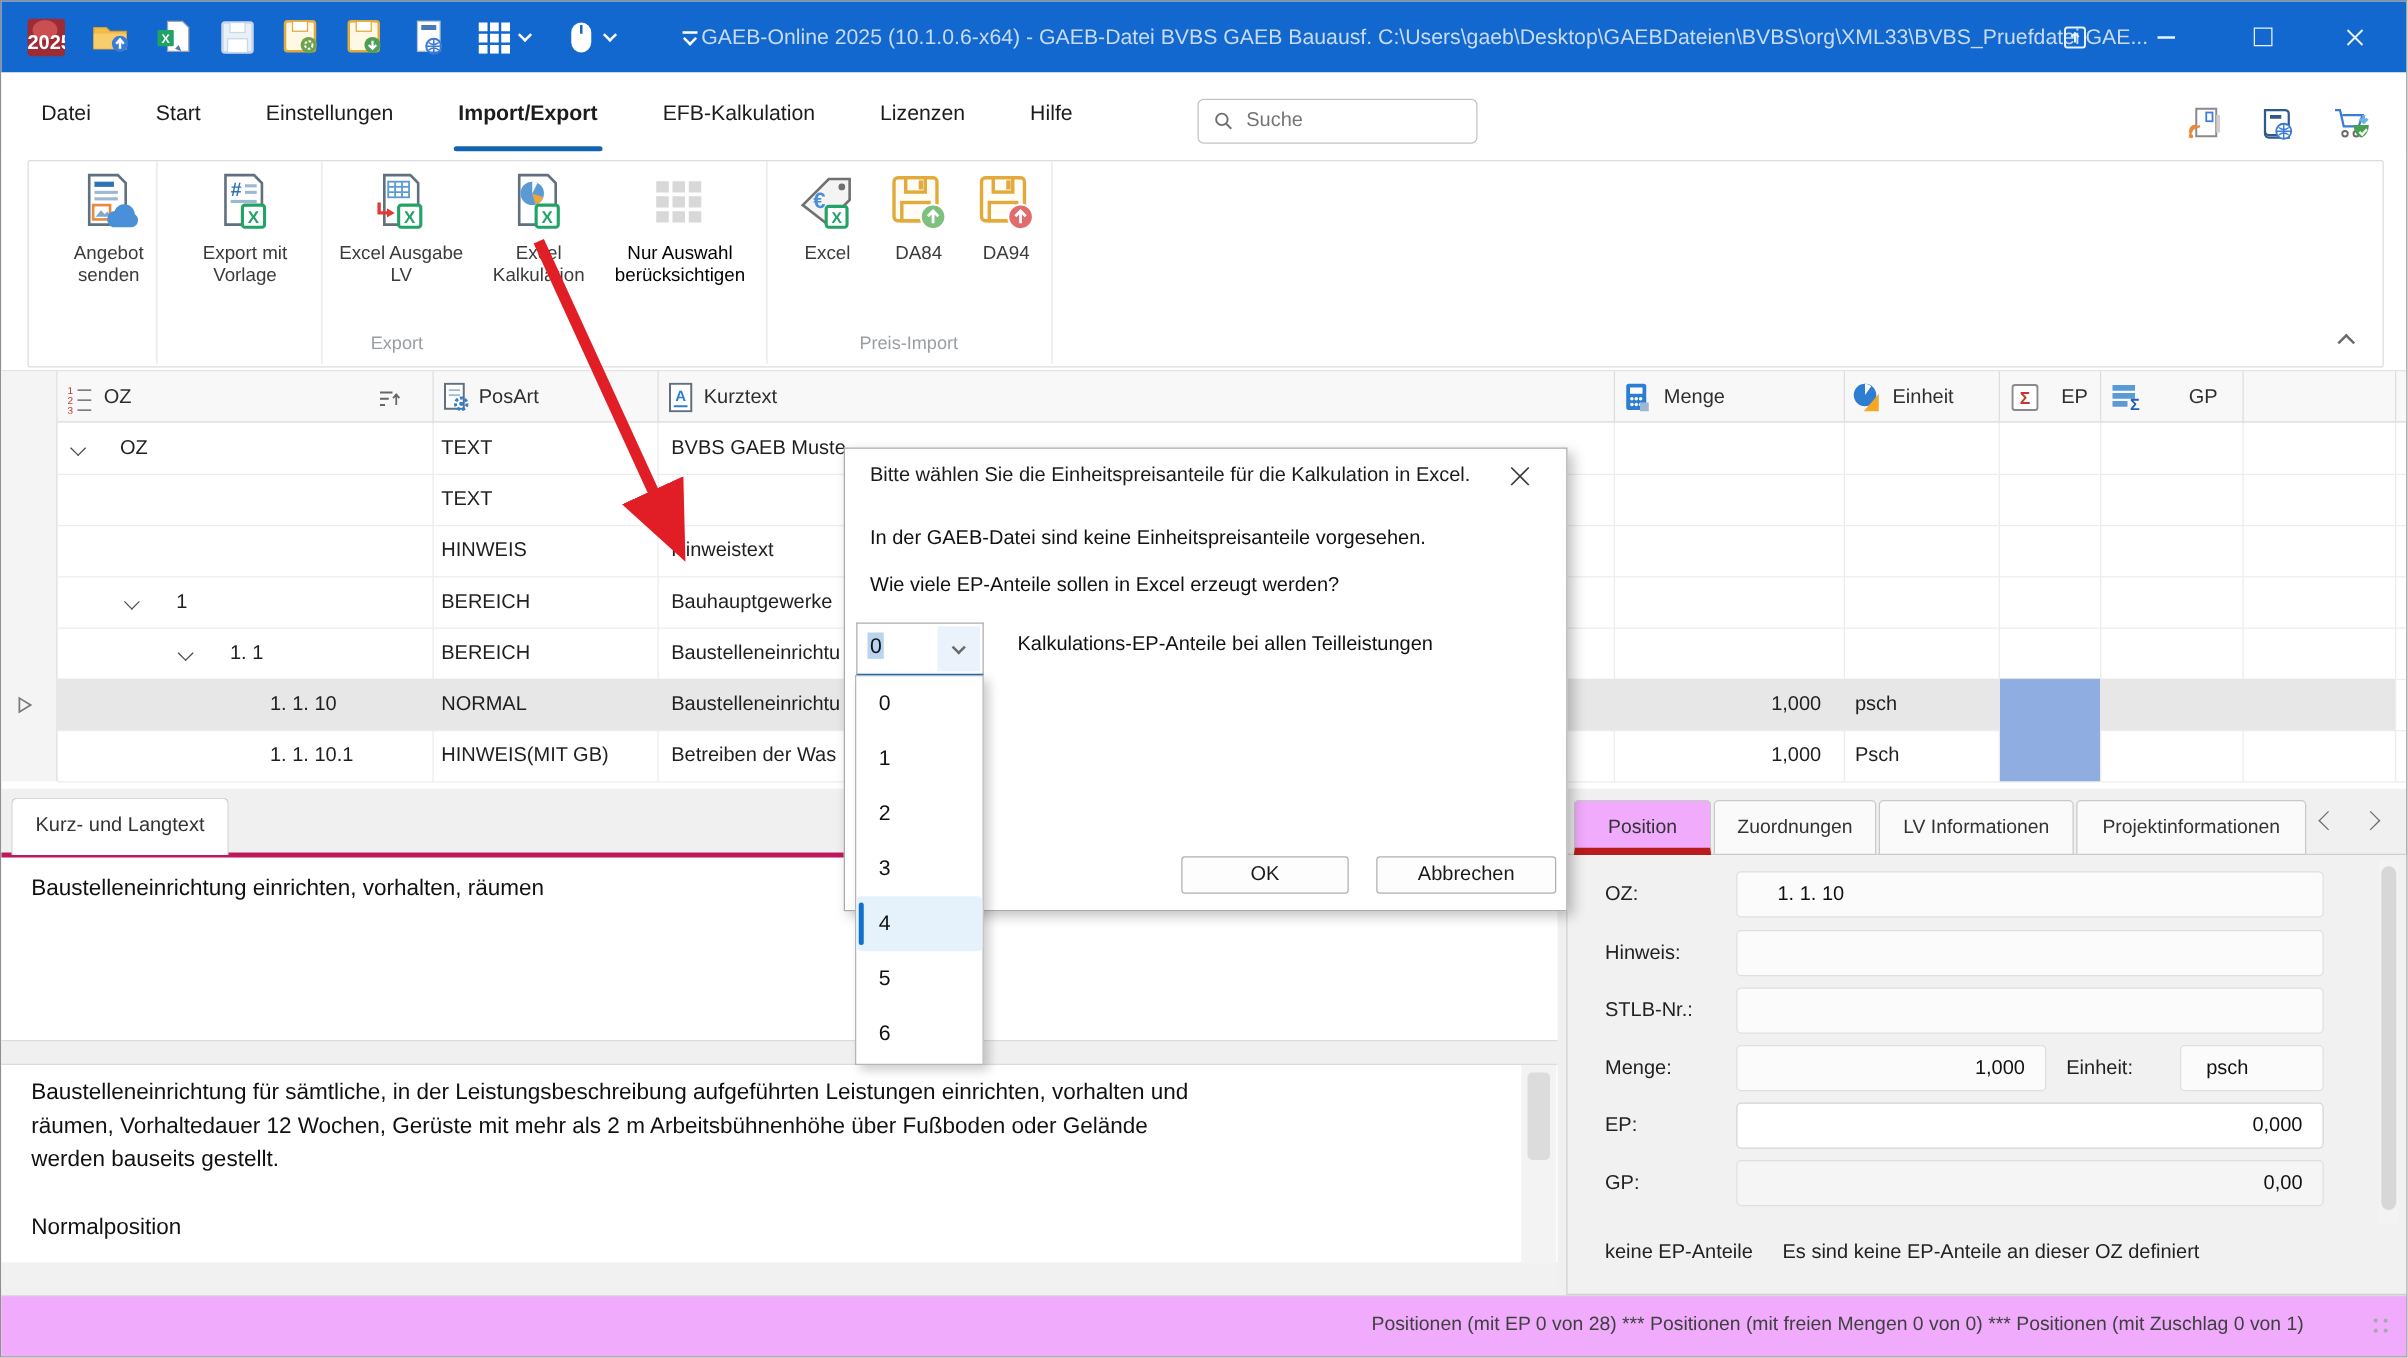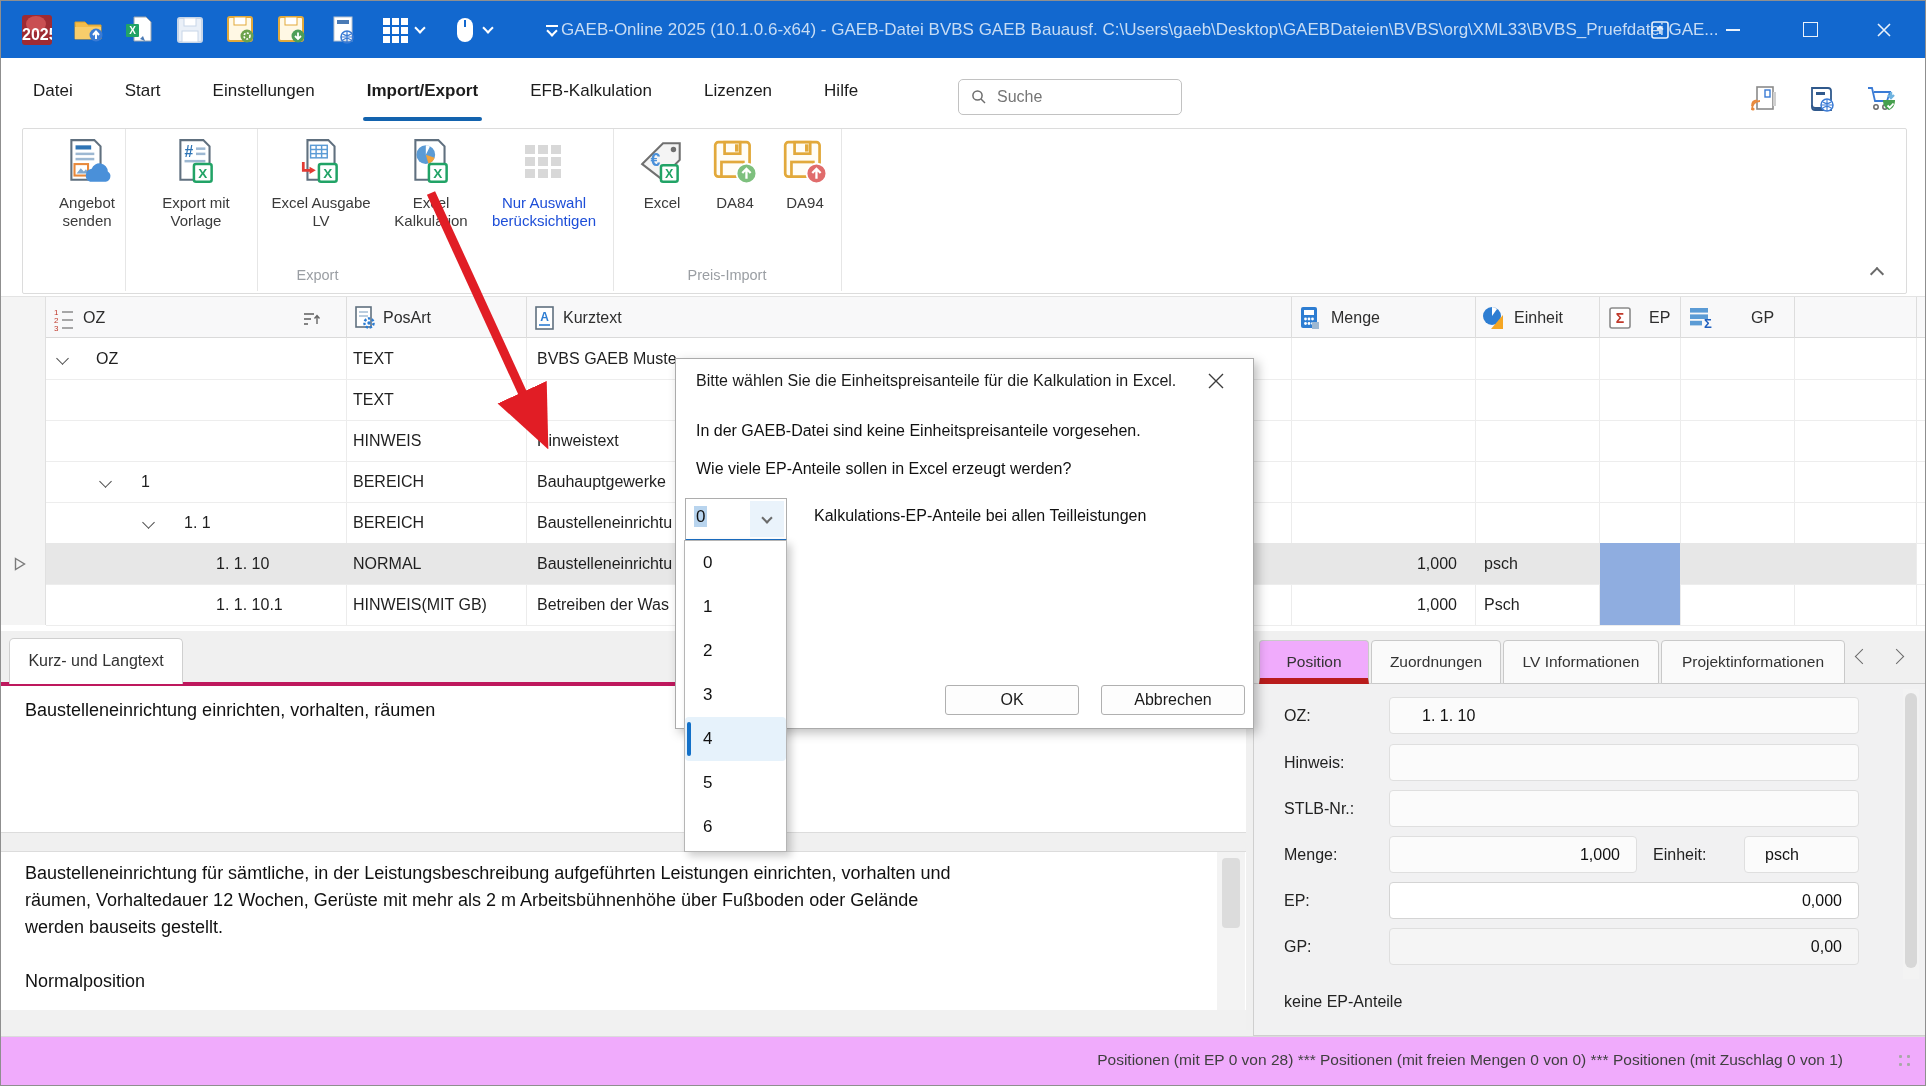--- a/index.html
+++ b/index.html
@@ -29,21 +29,21 @@
   .searchbox input{border:none;outline:none;font-size:16px;color:#444;width:160px;font-family:"Liberation Sans",sans-serif;background:transparent;}
   .menu-right-icons{position:absolute;right:28px;top:26px;display:flex;gap:28px;}
 
   
   .ribbon{position:absolute;left:0;top:123px;width:100%;height:172px;background:#fff;}
   .ribbon-box{position:absolute;left:21px;top:4px;width:1883px;height:164px;border:1px solid #DCDCDC;border-radius:2px;background:#fff;}
   .rsep{position:absolute;top:5px;height:162px;width:1px;background:#E6E6E6;}
   .rbtn{position:absolute;top:10px;display:flex;flex-direction:column;align-items:center;cursor:default;}
   .rbtn .ricon{height:56px;display:flex;align-items:center;justify-content:center;}
   .rbtn .rlabel{margin-top:4px;font-size:15px;line-height:18px;color:#3b3b3b;text-align:center;}
-  .rbtn.disabled .rlabel{color:#1d4ed8;}
+  .rbtn.disabled .rlabel{color:#000000;}
   .rgroup{position:absolute;top:143px;height:20px;font-size:14.5px;color:#9A9EA3;text-align:center;}
 
   
   .grid{position:absolute;left:0;top:295px;width:100%;height:335px;background:#fff;}
   .ghead{position:absolute;left:0;top:0;width:100%;height:42px;background:#F8F8F9;border-top:1px solid #E3E3E3;border-bottom:1px solid #DADADA;box-sizing:border-box;}
   .ghead .hlabel{position:absolute;top:0;height:42px;line-height:42px;font-size:16px;color:#2e2e2e;}
   .gutter{position:absolute;left:0;width:45px;background:#F4F4F4;border-right:1px solid #E0E0E0;box-sizing:border-box;}
   .vline{position:absolute;width:1px;background:#ECECEC;top:42px;height:287px;}
   .vline.h{top:0;height:42px;background:#DDDDDD;}
   .hline{position:absolute;left:45px;right:0;height:1px;background:#EDEDED;}
@@ -580,20 +580,21 @@
     <div class="fld-label" style="left:1652px;top:205px;">Einheit:</div>
     <div class="fld" style="left:1743px;top:205px;width:115px;padding-left:20px;">psch</div>
 
     <div class="fld-label" style="left:1283px;top:251px;">EP:</div>
     <div class="fld" style="left:1388px;top:251px;width:470px;text-align:right;padding-right:16px;background:#FFFFFF;border-color:#D4D4D4;">0,000</div>
 
     <div class="fld-label" style="left:1283px;top:297px;">GP:</div>
     <div class="fld" style="left:1388px;top:297px;width:470px;text-align:right;padding-right:16px;background:#F5F5F5;">0,00</div>
 
     <div class="fld-label" style="left:1283px;top:352px;">keine EP-Anteile</div>
+    <div class="fld-label" style="left:1425px;top:352px;">Es sind keine EP-Anteile an dieser OZ definiert</div>
 
     <div class="rp-vsb" style="left:1902px;top:58px;">
         <div class="thumb"></div>
       </div>
   </div>
 
   <div class="statusbar">
     <div class="stext">Positionen (mit EP 0 von 28) *** Positionen (mit freien Mengen 0 von 0) *** Positionen (mit Zuschlag 0 von 1)</div>
     <div class="grip">
       <i style="left:0;top:0;"></i>

